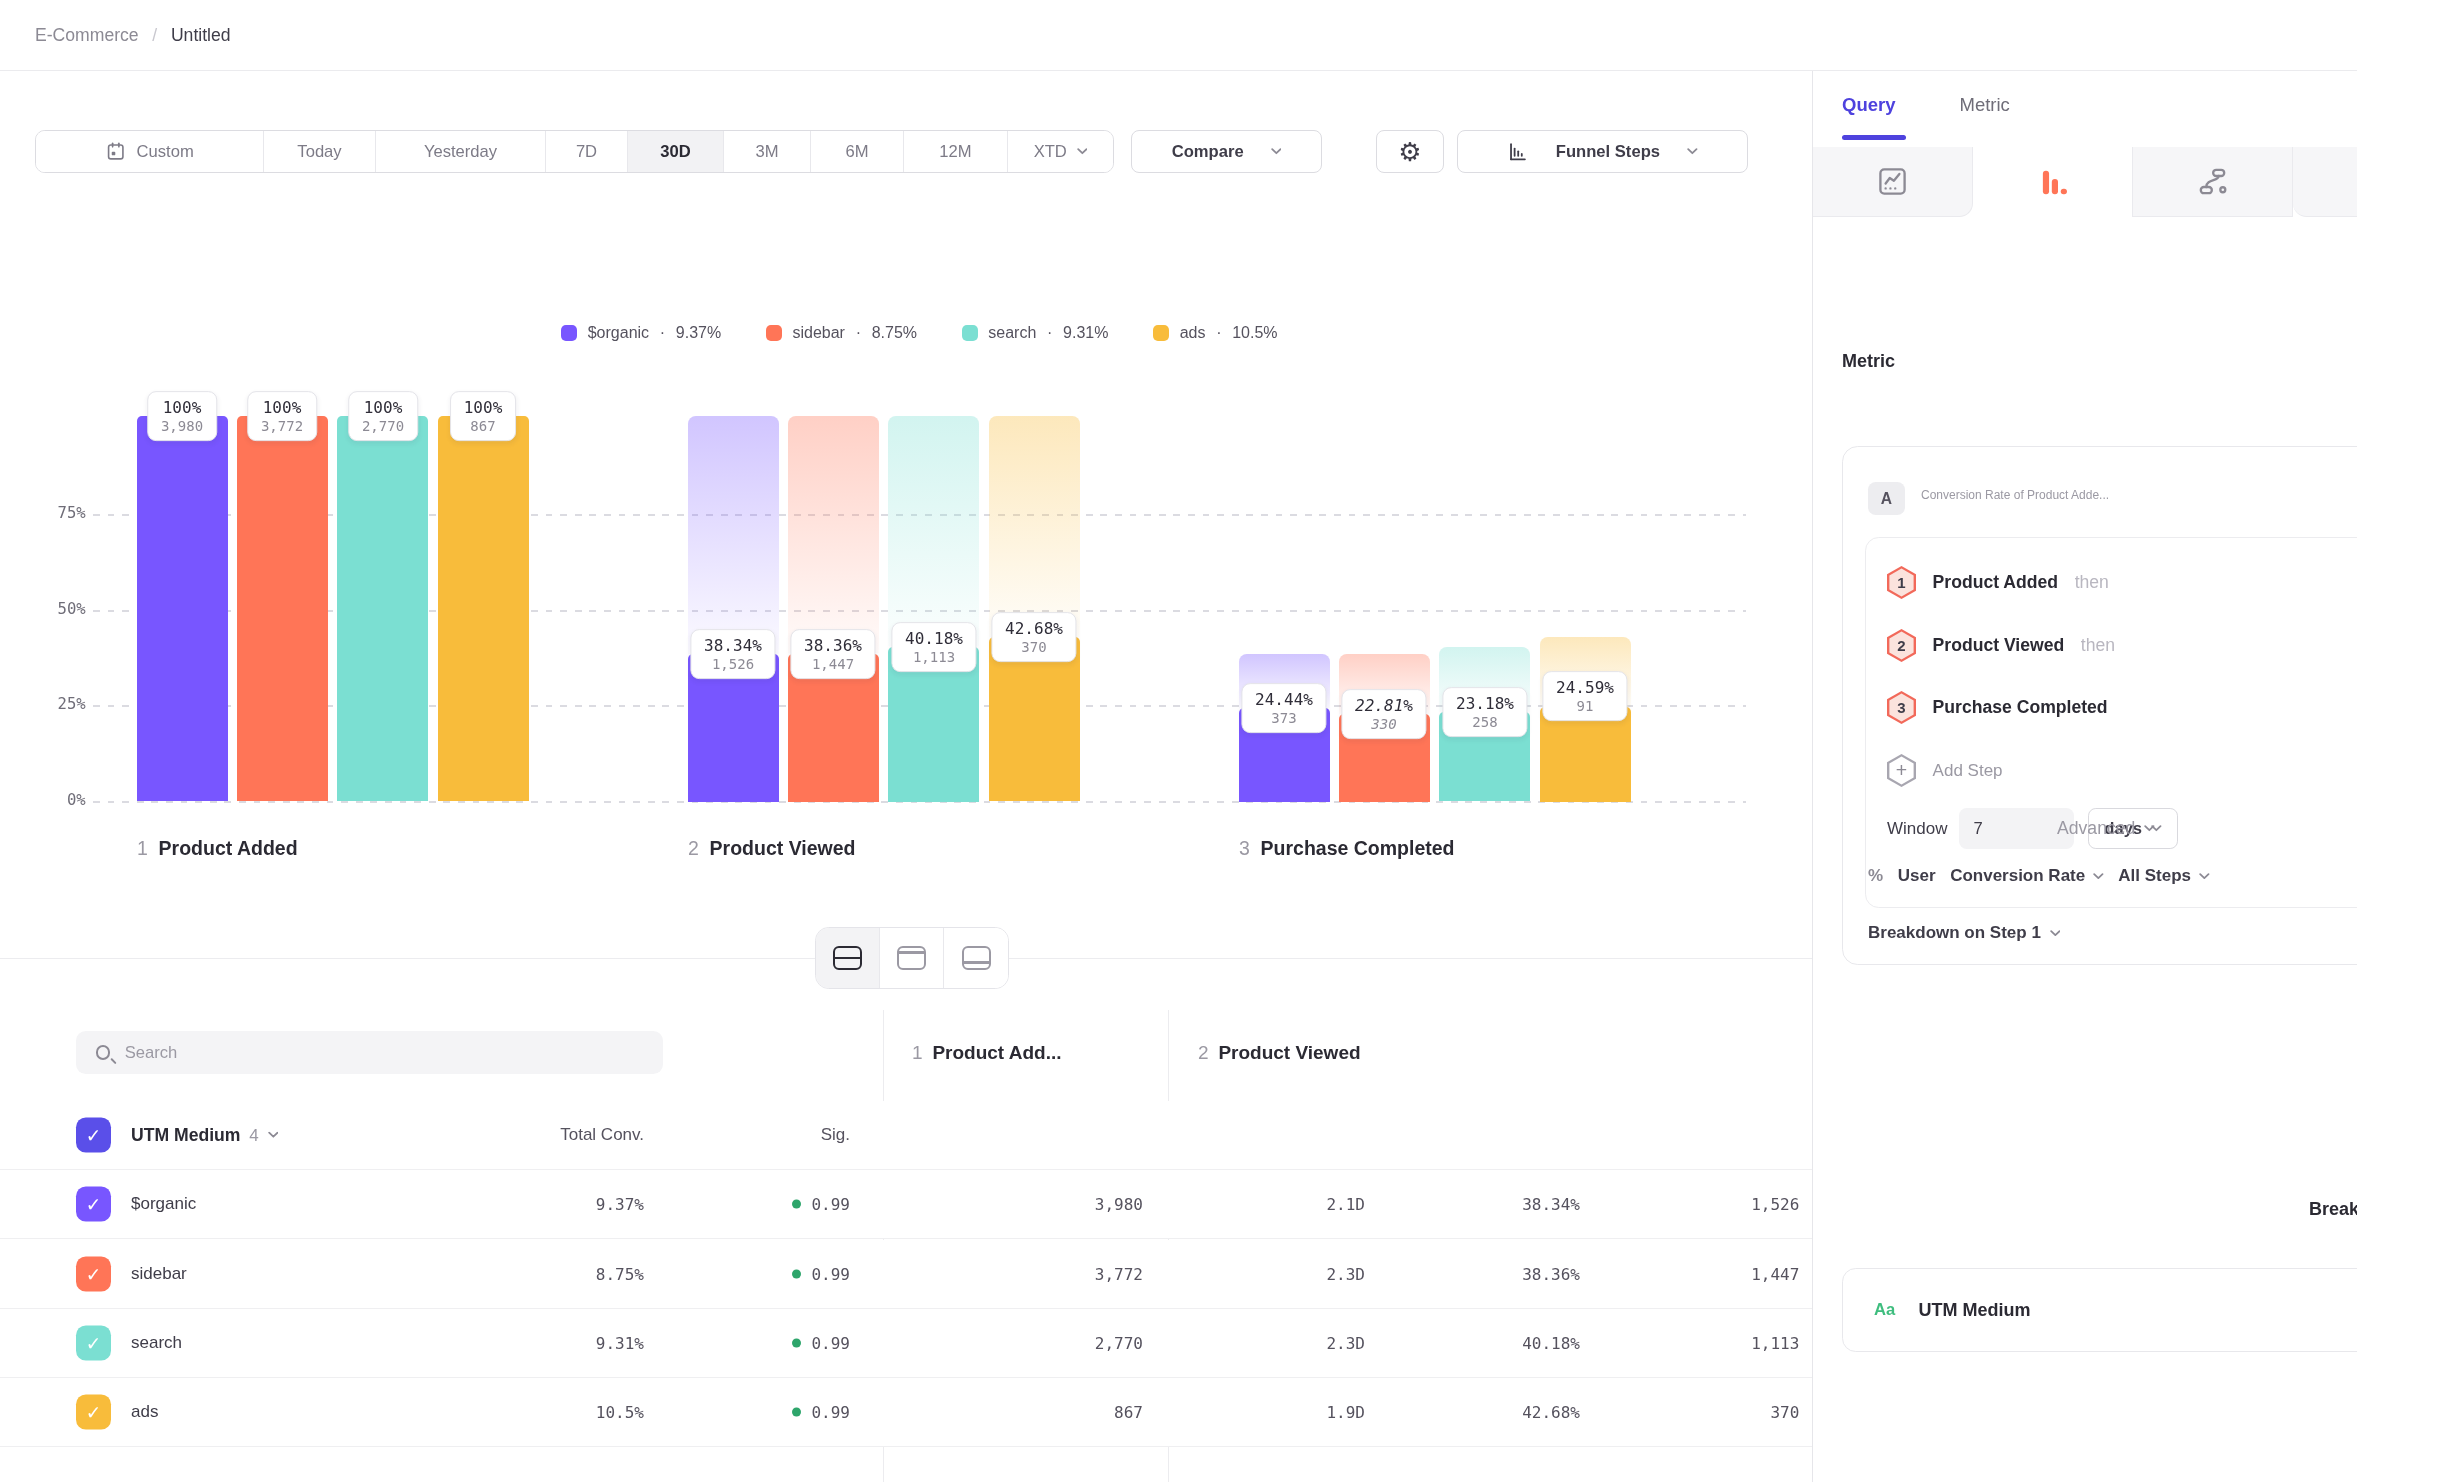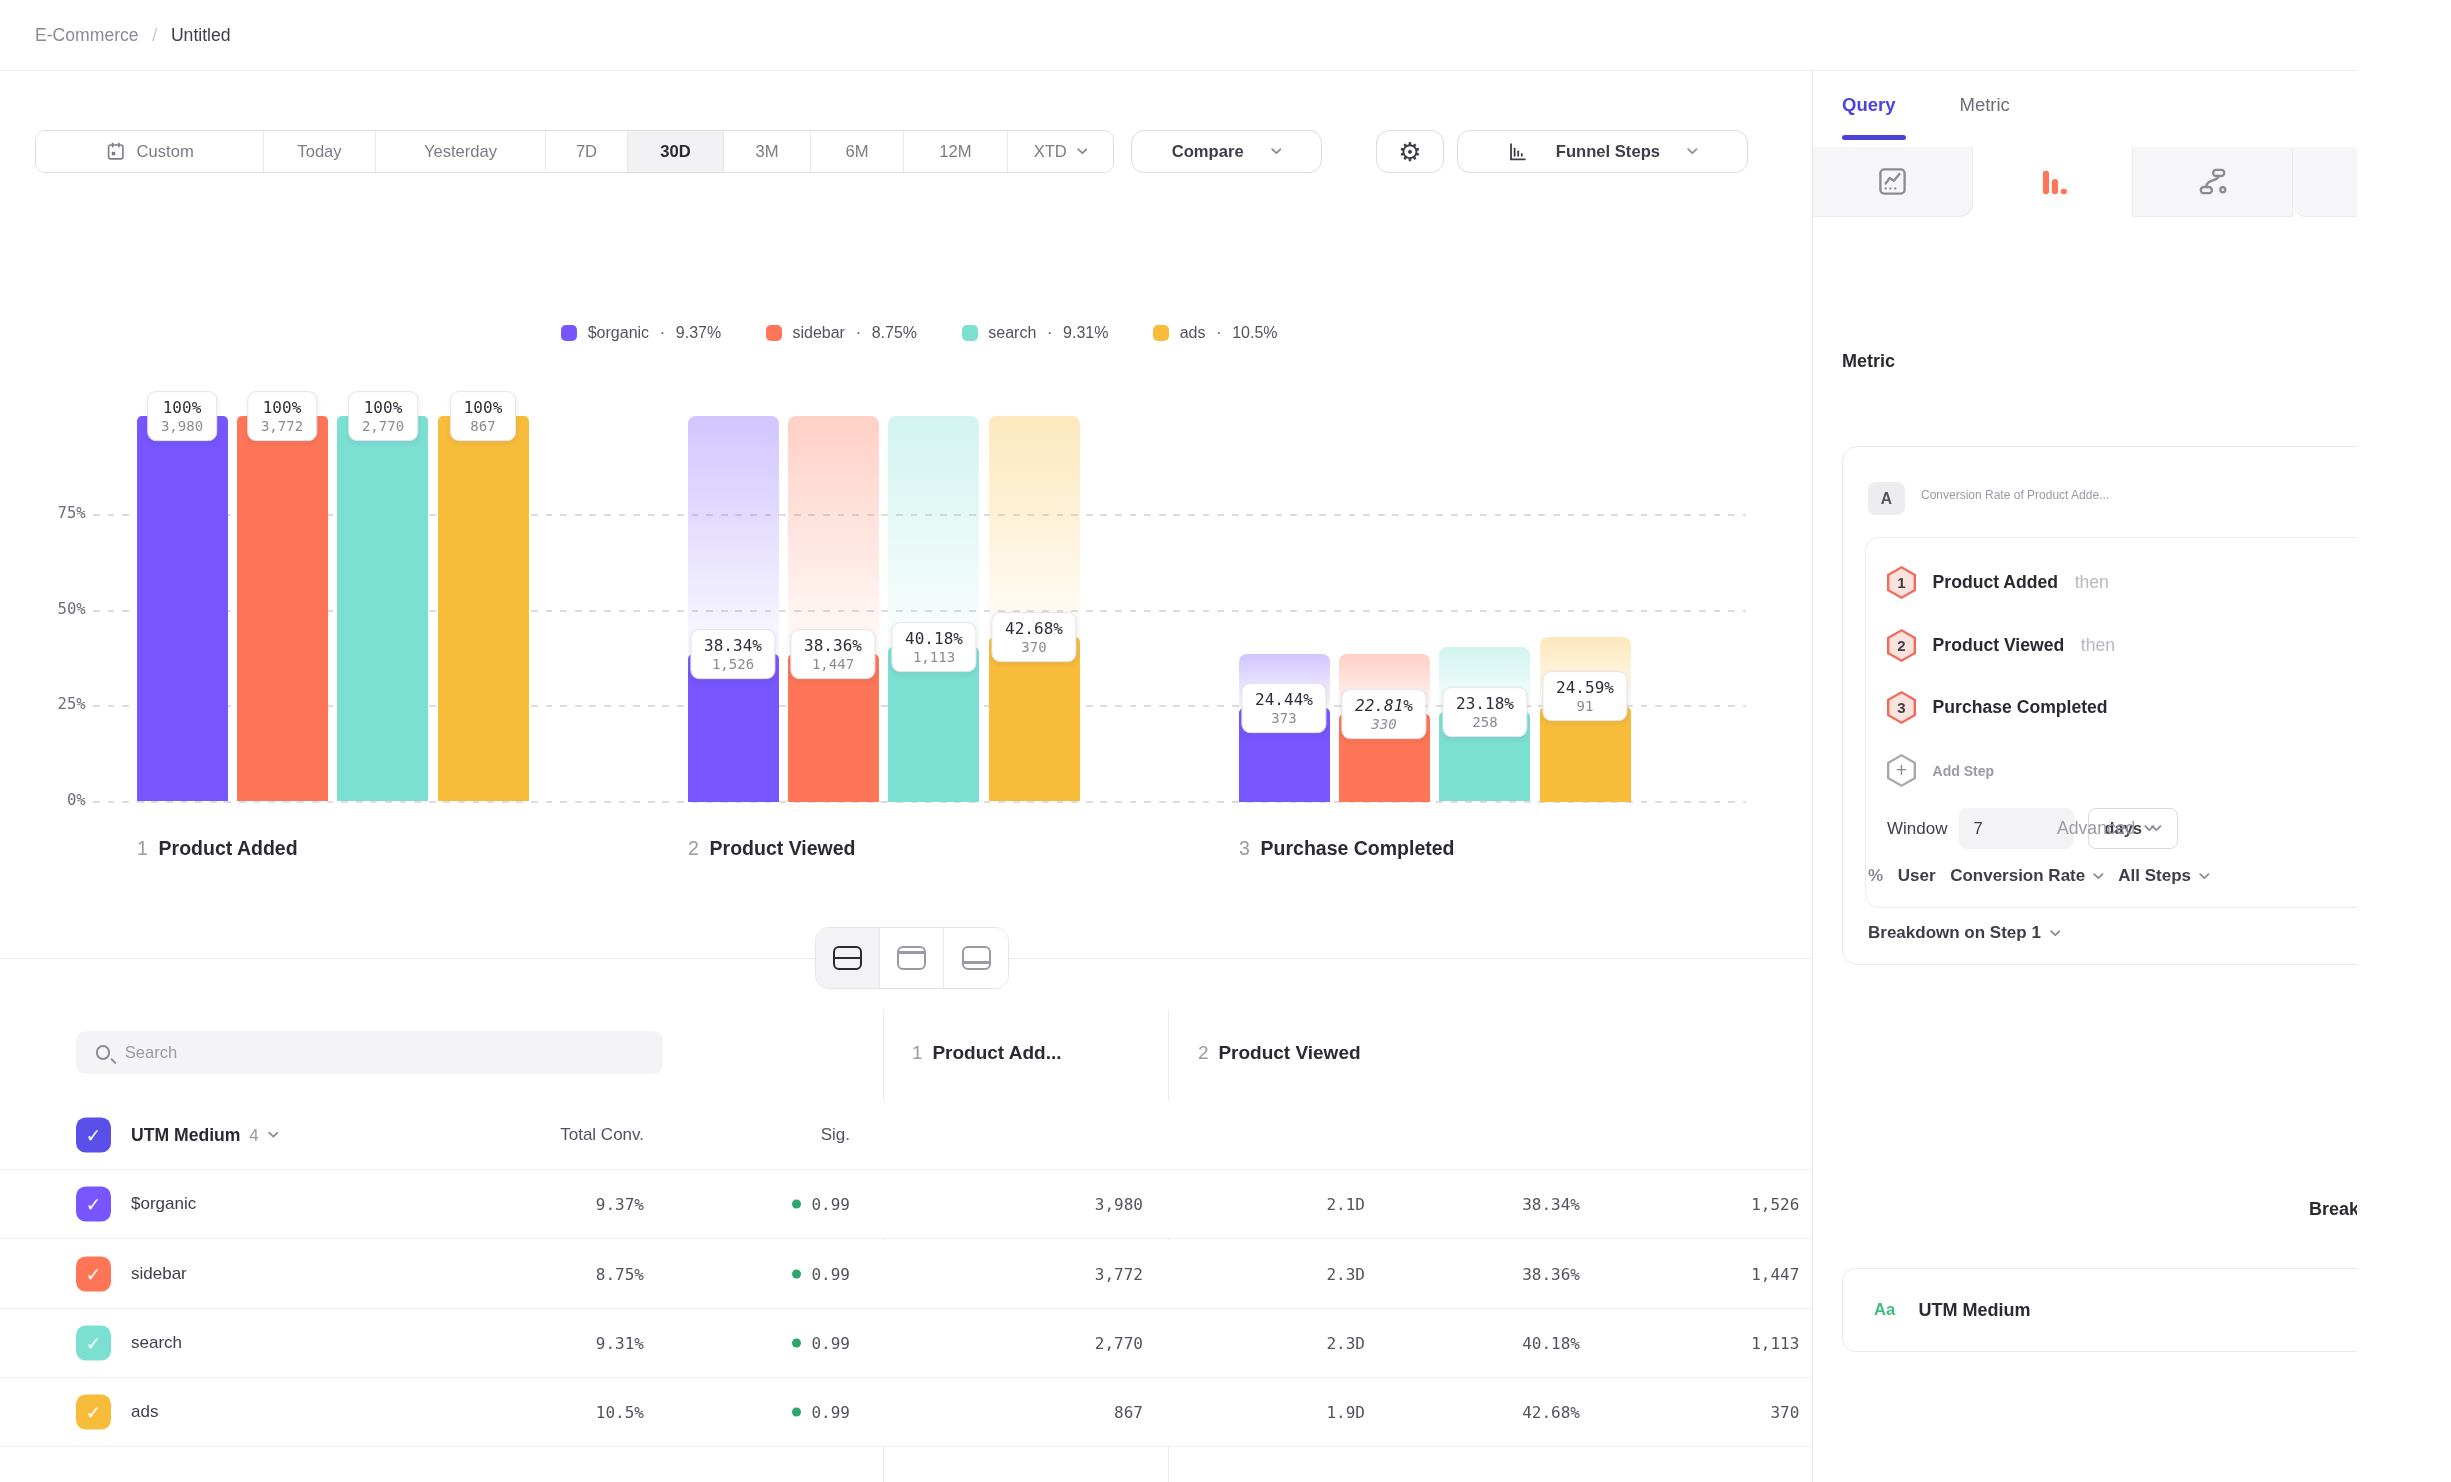--- a/index.html
+++ b/index.html
@@ -24,21 +24,21 @@
   .dots3{display:flex;gap:4.9px;}
   .dots3 i{width:4.9px;height:4.9px;border-radius:50%;background:var(--dark);}
   .hdiv{width:1px;height:31px;background:#E6E6EA;margin:0 23.4px 0 17.6px;}
   .savebtn{width:185px;height:43px;margin-right:62px;border:none;border-radius:8.8px;background:var(--brand);color:#fff;font-size:17.6px;font-weight:600;font-family:inherit;cursor:pointer;}
 
   
   .segwrap{position:absolute;left:35px;top:130px;height:43px;display:flex;border:1px solid var(--border);border-radius:9.8px;overflow:hidden;background:#fff;}
   .seg{display:flex;align-items:center;justify-content:center;gap:9.8px;height:100%;font-size:16.6px;color:#7D7B87;border-right:1px solid #E8E8EC;cursor:pointer;background:#fff;}
   .seg:last-child{border-right:none;}
   .seg.sel{background:#F2F2F4;color:var(--dark);font-weight:700;}
-  .btn{position:absolute;top:130px;height:43px;border:1px solid var(--border);border-radius:13px;background:#fff;display:flex;align-items:center;justify-content:center;gap:27px;font-size:16.6px;color:var(--mid);font-weight:600;cursor:pointer;}
+  .btn{position:absolute;top:130px;height:43px;border:1px solid var(--border);border-radius:8px;background:#fff;display:flex;align-items:center;justify-content:center;gap:27px;font-size:16.6px;color:var(--mid);font-weight:600;cursor:pointer;}
   .chev{color:var(--gray);display:inline-flex;}
 
   
   #legend{position:absolute;left:93px;top:324px;width:1653px;display:flex;justify-content:center;align-items:center;gap:45px;}
   .litem{display:flex;align-items:center;gap:10.7px;font-size:16px;color:#55525E;cursor:pointer;}
   .swatch{width:15.6px;height:15.6px;border-radius:4.9px;display:inline-block;}
 
   
   .ytick{position:absolute;left:13.7px;width:72px;text-align:right;font-family:var(--mono);font-size:15.6px;color:#6F6D78;}
   .gline{position:absolute;left:93px;width:1653px;height:2px;background:repeating-linear-gradient(90deg,#DBDBE1 0 6.8px,transparent 6.8px 14.6px);}
@@ -103,21 +103,21 @@
   .sname{font-size:17.6px;font-weight:700;color:var(--dark);}
   .sthen{font-size:17.6px;color:#B9B7C0;}
   .hex{position:relative;width:29px;height:33px;flex:none;}
   .hex b,.hex i{position:absolute;clip-path:polygon(50% 0,100% 25%,100% 75%,50% 100%,0 75%,0 25%);}
   .hex b{inset:0;background:#F2695A;}
   .hex i{inset:2.4px;background:#FBE3DD;}
   .hex.gray b{background:#A8A6B0;}
   .hex.gray i{background:#fff;}
   .hex span{position:absolute;inset:0;display:flex;align-items:center;justify-content:center;font-size:15px;font-weight:700;color:var(--mid);font-style:normal;}
   .hex.gray span{color:var(--gray);font-weight:400;font-size:19.5px;}
-  .addtxt{font-size:14px;color:var(--lgray);font-weight:bold;}
+  .addtxt{font-size:17px;color:var(--lgray);}
   #winrow{position:absolute;left:21.5px;top:270px;height:41px;display:flex;align-items:center;}
   .winlab{font-size:17px;color:var(--mid);width:72px;}
   #wininput{width:115px;height:41px;background:#F3F3F5;border:none;border-radius:7.8px;outline:none;padding-left:14.6px;font-size:16.6px;font-family:inherit;color:var(--mid);}
   #daysbox{height:41px;border:1px solid #D9D9DE;border-radius:7.8px;display:flex;align-items:center;gap:8.8px;padding:0 15.6px;margin-left:13.7px;font-size:16.6px;font-weight:600;color:var(--mid);cursor:pointer;}
   #advanced{position:absolute;right:23.4px;display:flex;align-items:center;gap:8.8px;font-size:17.6px;color:var(--lgray);cursor:pointer;}
   .measure{position:absolute;left:25px;top:419px;display:flex;align-items:center;gap:14.6px;font-size:17px;font-weight:600;color:var(--mid);}
   .measure .pct{color:var(--gray);font-weight:700;}
   .drop{display:flex;align-items:center;gap:7.8px;cursor:pointer;}
   .bstep{position:absolute;left:25px;top:476px;display:flex;align-items:center;gap:8.8px;font-size:17px;font-weight:600;color:var(--mid);cursor:pointer;}
   .prow{position:absolute;left:29px;right:29px;height:35px;display:flex;align-items:center;justify-content:flex-end;}

